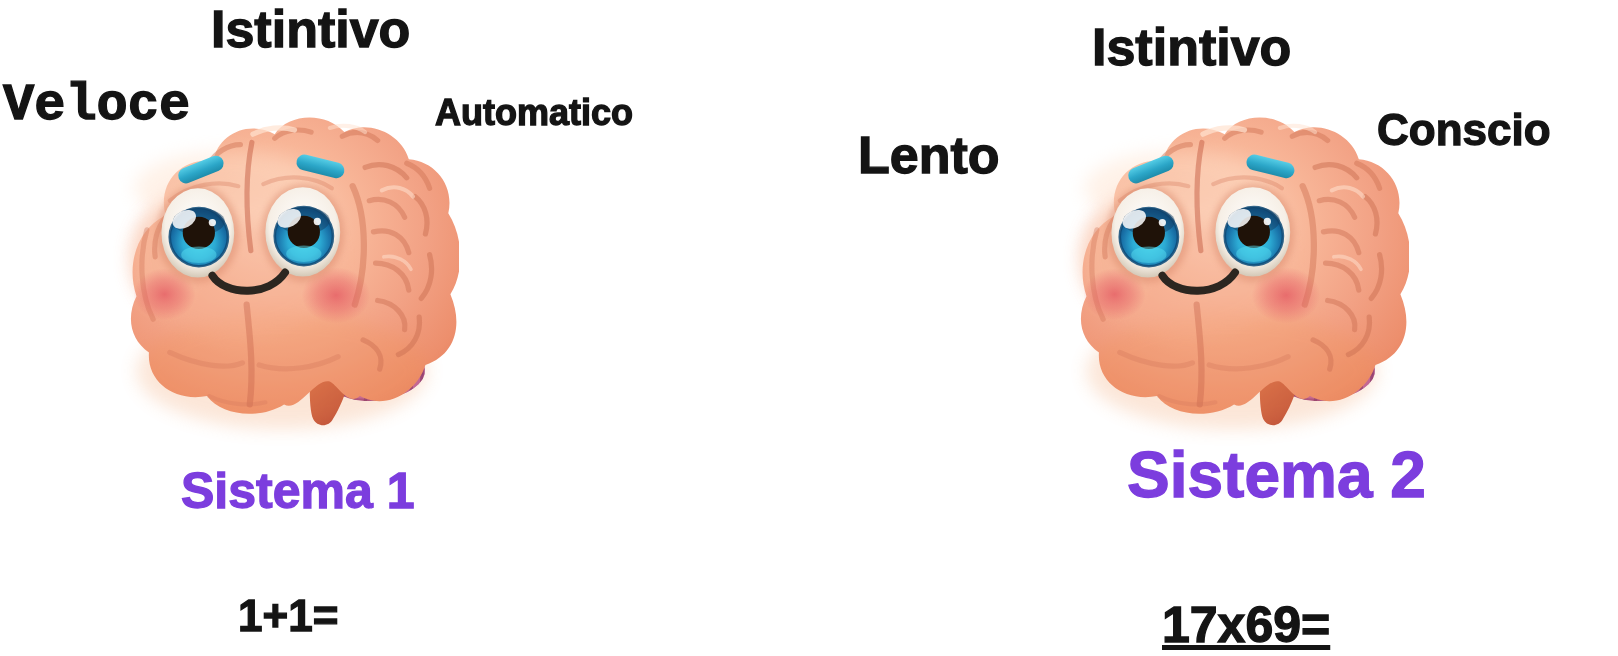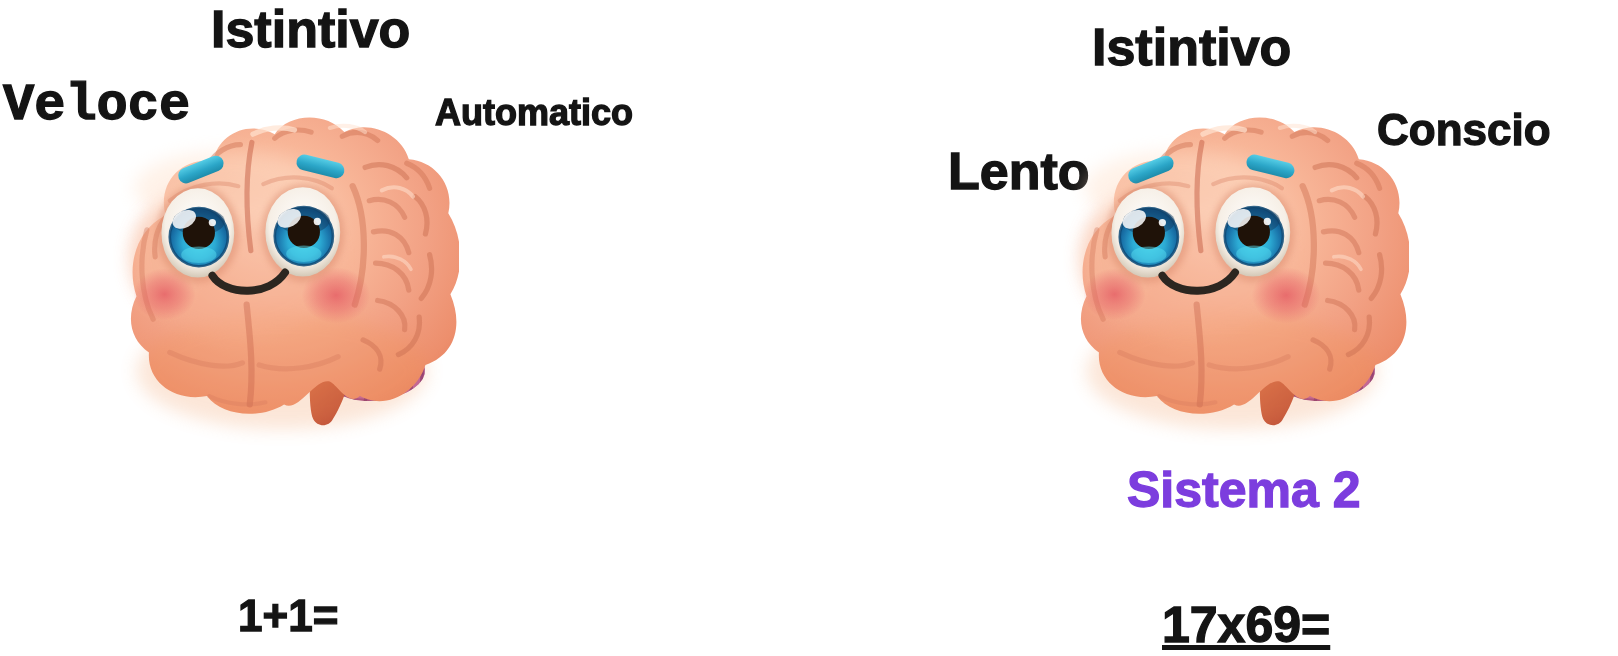--- a/index.html
+++ b/index.html
@@ -25,23 +25,23 @@
     -webkit-text-stroke: 1.3px #7c3dde;
   }
   
   .t-ist { left: 211px;  top: 3px;   font-size: 52px; }
   .t-vel { left: 3px;    top: 80px;  font-size: 52px; font-family: Liberation Mono, monospace; }
   .t-aut { left: 435px;  top: 95px;  font-size: 36px; }
   .t-sy1 { left: 181px;  top: 466px; font-size: 50px; }
   .t-ex1 { left: 238px;  top: 594px; font-size: 44px; }
   
   .t-raz { left: 1092px; top: 21px;  font-size: 52px; }
-  .t-len { left: 948px;  top: 129px; font-size: 52px; margin-top: 16px; }
+  .t-len { left: 858px;  top: 129px; font-size: 52px; }
   .t-con { left: 1377px; top: 108px; font-size: 44px; }
-  .t-sy2 { left: 1127px; top: 465px; font-size: 50px; }
+  .t-sy2 { left: 1127px; top: 443px; font-size: 64px; }
   .t-ex2 { left: 1162px; top: 600px; font-size: 50px; text-decoration: underline; }
 
   .brain { position: absolute; width: 354px; height: 343px; }
   .brain-1 { left: 105px;  top: 103px; }
   .brain-2 { left: 1055px; top: 103px; }
   .defs-holder { position: absolute; width: 0; height: 0; overflow: hidden; }
 </style>
 </head>
 <body>
 
@@ -185,20 +185,21 @@
 </svg>
 
 <div class="canvas">
 
   <div class="lbl t-ist">Istintivo</div>
   <div class="lbl t-vel">Veloce</div>
   <div class="lbl t-aut">Automatico</div>
   <svg class="brain brain-1" viewBox="0 0 340 330">
     <use href="#brain-graphic"></use>
   </svg>
+  <div class="lbl sys t-sy1">Sistema 1</div>
   <div class="lbl t-ex1">1+1=</div>
 
   <div class="lbl t-raz">Istintivo</div>
   <div class="lbl t-len">Lento</div>
   <div class="lbl t-con">Conscio</div>
   <svg class="brain brain-2" viewBox="0 0 340 330">
     <use href="#brain-graphic"></use>
   </svg>
   <div class="lbl sys t-sy2">Sistema 2</div>
   <div class="lbl t-ex2">17x69=</div>

